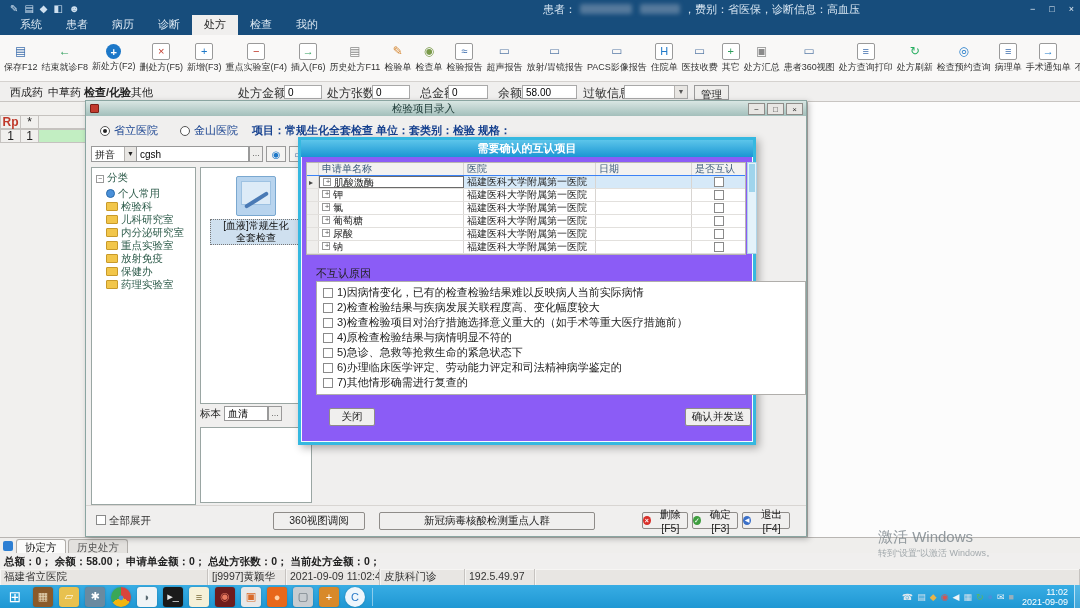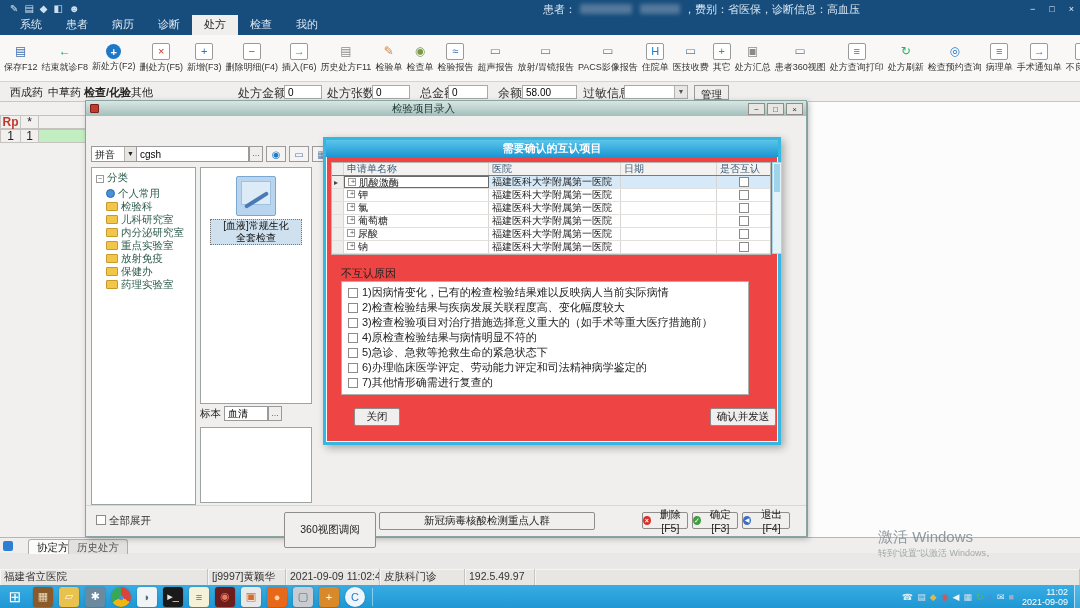--- a/index.html
+++ b/index.html
@@ -87,49 +87,49 @@
   .specrow input { width:44px; height:15px; border:1px solid #9a9a9a; font-size:10px; padding:0 3px; font-family:inherit; }
   .lowerbox { position:absolute; left:114px; top:326px; width:112px; height:76px; background:#fff; border:1px solid #9aa6a3; }
   .ld-footer { position:absolute; left:0; top:404px; width:100%; height:32px; border-top:1px solid #d8d5d2; }
   .ld-footer > * { position:absolute; top:6px; }
   .chk { display:inline-block; width:10px; height:10px; border:1px solid #8a8a8a; background:#fff; margin-right:3px; vertical-align:-1px; }
   .expandall { left:10px; font-size:10.5px; color:#333; top:8px; }
   .gbtn { background:#f0efee; border:1px solid #8f8c89; border-radius:2px; font-size:10.5px; text-align:center; color:#222; display:flex; align-items:center; justify-content:center; }
   .dot { display:inline-block; width:9px; height:9px; border-radius:50%; margin-right:3px; color:#fff; font-size:7px; line-height:9px; text-align:center; font-weight:bold; }
 
   
-  .mr-dialog { position:absolute; left:323px; top:137px; width:458px; height:308px; background:#ef4444; border:3px solid #35b8e0; box-shadow:0 0 0 1px #f6fbfd inset, 3px 3px 8px rgba(0,0,0,.3); z-index:20; }
+  .mr-dialog { position:absolute; left:298px; top:137px; width:458px; height:308px; background:#8b5cf6; border:3px solid #35b8e0; box-shadow:0 0 0 1px #f6fbfd inset, 3px 3px 8px rgba(0,0,0,.3); z-index:20; }
   .mr-title { height:17px; background:linear-gradient(#5cc5ea,#1b96d3); color:#fff; font-weight:bold; font-size:11px; text-align:center; line-height:17px; }
   .mr-table { position:absolute; left:5px; top:22px; width:440px; background:#fff; border:1px solid #b8b5b2; }
   .mr-hrow,.mrrow { display:flex; height:13px; }
   .mr-hrow { background:#f3f2f0; border-bottom:1px solid #3b82f6; color:#3a5a7a; }
   .mc { font-size:10px; line-height:12px; padding:0 3px; border-right:1px solid #d8d5d2; overflow:hidden; white-space:nowrap; }
   .c-sel { width:12px; background:#efeeec; padding:0; }
   .c-name { width:145px; } .c-hosp { width:132px; } .c-date { width:96px; }
   .c-mut { width:53px; border-right:none; text-align:left; }
   .mrrow { border-bottom:1px solid #e2e0dd; background:#fff; }
   .mrrow:first-of-type { background:#d6e9f8; }
   .mrrow:first-of-type .c-sel::after { content:"\25B8"; font-size:8px; color:#444; line-height:12px; padding-left:2px; }
   .mrrow:first-of-type .c-name { border:1px solid #6a6a6a; background:#fff; }
   .exp { display:inline-block; width:8px; height:8px; border:1px solid #999; margin-right:3px; position:relative; vertical-align:0; }
   .exp::before { content:"+"; position:absolute; left:0px; top:-2px; font-size:8px; color:#555; line-height:10px; width:8px; text-align:center; }
   .mrrow .cb { margin:1px auto; display:block; }
   .cb { display:inline-block; width:10px; height:10px; border:1px solid #8a8a8a; background:#fff; }
   .mr-scroll { position:absolute; left:446px; top:22px; width:10px; height:92px; background:#e4f2fa; border:1px solid #aed4e8; }
   .mr-scroll::before { content:""; display:block; margin:1px; height:28px; background:#9fd4ec; }
   .mr-reason-lbl { position:absolute; left:15px; top:126px; font-size:11px; color:#222; }
-  .mr-reasons { position:absolute; left:15px; top:141px; width:408px; height:114px; background:#fff; border:1px solid #b0aeab; padding:3px 6px; }
+  .mr-reasons { position:absolute; left:15px; top:141px; width:490px; height:114px; background:#fff; border:1px solid #b0aeab; padding:3px 6px; }
   .reason { display:flex; align-items:center; height:15px; font-size:11px; color:#222; white-space:nowrap; }
   .reason .cb { margin-right:4px; flex:0 0 auto; }
   .mr-btn { position:absolute; top:268px; height:18px; background:#f0efee; border:1px solid #8f8c89; border-radius:2px; font-size:10.5px; display:flex; align-items:center; justify-content:center; color:#222; }
 
   
   .tabsrow { position:absolute; left:0; top:537px; width:1080px; height:16px; background:#efeeec; border-top:1px solid #b8b5b2; z-index:2; }
   .btab { position:absolute; top:1px; height:15px; font-size:10.5px; text-align:center; line-height:14px; border:1px solid #b0ada9; border-bottom:none; border-radius:3px 3px 0 0; padding:0 8px; }
-  .btab.on { background:#fbfbfa; color:#222; left:28px; }
+  .btab.on { background:#fbfbfa; color:#222; left:16px; }
   .btab.off { background:#e3e1de; color:#555; left:68px; }
   .tabico { position:absolute; left:3px; top:3px; width:10px; height:10px; background:#2d7fd3; border-radius:2px; }
   .totalsrow { position:absolute; left:0; top:553px; width:1080px; height:16px; background:#f0efee; font-size:10.5px; font-weight:bold; color:#222; line-height:16px; padding-left:4px; z-index:2; }
   .infobar { position:absolute; left:0; top:569px; width:1080px; height:16px; background:#e8e6e3; display:flex; z-index:2; }
   .icell { height:16px; border-right:1px solid #c6c3c0; box-shadow:inset 1px 1px 0 #f6f5f3; font-size:10.5px; line-height:15px; padding-left:4px; color:#333; overflow:hidden; white-space:nowrap; }
 
   
   .taskbar { position:absolute; left:0; top:585px; width:1080px; height:23px; background:linear-gradient(#38ade4,#1f97d3); display:flex; align-items:center; z-index:30; }
   .startbtn { width:30px; height:23px; display:flex; align-items:center; justify-content:center; color:#fff; font-size:15px; }
   .tkico { width:20px; height:20px; margin:0 3px; border-radius:3px; display:flex; align-items:center; justify-content:center; font-size:11px; box-shadow:0 0 2px rgba(0,0,0,.25); }
@@ -216,21 +216,21 @@
         <span class="tbico boxed" style="color: rgb(29, 120, 200);">
           <span class="g">+</span>
         </span>
         <span class="tblabel">新增(F3)</span>
       </div>
 
       <div class="tbtn">
         <span class="tbico boxed" style="color: rgb(192, 57, 43);">
           <span class="g">−</span>
         </span>
-        <span class="tblabel">删除明细(F4)</span>
+        <span class="tblabel">重点实验室(F4)</span>
       </div>
 
       <div class="tbtn">
         <span class="tbico boxed" style="color: rgb(46, 158, 91);">
           <span class="g">→</span>
         </span>
         <span class="tblabel">插入(F6)</span>
       </div>
 
       <div class="tbtn">
@@ -396,20 +396,27 @@
   <div class="lab-dialog">
     <div class="ld-title">
       <span class="ld-ico"></span>
       <span class="cap">检验项目录入</span>
       <span class="ld-controls">
         <span>−</span>
         <span>□</span>
         <span>×</span>
       </span>
     </div>
+    <div class="ld-radios">
+      <span class="radio on"></span>
+      <span>省立医院</span>
+      <span class="radio" style="margin-left:22px"></span>
+      <span>金山医院</span>
+      <span class="ld-iteminfo">项目：常规生化全套检查 单位：套类别：检验 规格：</span>
+    </div>
     <div class="ld-search">
       <span class="pysel"><span>拼音</span><span class="arr">▼</span></span>
       <input value="cgsh" style="">
       <span class="dots">…</span>
       <span class="mini-wrap" style="display:flex">
 
       <span class="mini" style="color: rgb(29, 120, 200);">
             <span>◉</span>
           </span>
           <span class="mini" style="color: rgb(90, 124, 168);">
@@ -473,21 +480,21 @@
       </div>
     </div>
     <div class="specrow">
       <span class="lbl">标本</span>
       <input value="血清" style="">
       <span class="dots" style="height:15px;line-height:13px">…</span>
     </div>
     <div class="lowerbox"></div>
     <div class="ld-footer">
       <span class="expandall"><span class="chk"></span><span>全部展开</span></span>
-      <span class="gbtn" style="left:198px;width:92px;height:36px">360视图调阅</span>
+      <span class="gbtn" style="left:187px;width:92px;height:18px">360视图调阅</span>
       <span class="gbtn" style="left:293px;width:216px;height:18px">新冠病毒核酸检测重点人群</span>
       <span class="gbtn" style="left:556px;width:46px;height:17px">
           <span class="dot" style="background:#d9302a">×</span>
           <span>删除[F5]</span>
         </span>
       <span class="gbtn" style="left:606px;width:46px;height:17px">
           <span class="dot" style="background:#3f9e3f">✓</span>
           <span>确定[F3]</span>
         </span>
       <span class="gbtn" style="left:656px;width:48px;height:17px">
@@ -612,20 +619,21 @@
     <span class="mr-btn" style="left:28px;width:46px">关闭</span>
     <span class="mr-btn" style="left:384px;width:66px">确认并发送</span>
   </div>
 
   <div class="tabsrow">
     <span class="tabico"></span>
     <span class="btab on">协定方</span>
     <span class="btab off">历史处方</span>
   </div>
 
+  <div class="totalsrow">总额：0；  余额：58.00；  申请单金额：0；  总处方张数：0；  当前处方金额：0；</div>
 
   <div class="infobar">
     <span class="icell" style="width:208px">福建省立医院</span>
     <span class="icell" style="width:78px">[j9997]黄颖华</span>
     <span class="icell" style="width:94px">2021-09-09 11:02:43</span>
     <span class="icell" style="width:85px">皮肤科门诊</span>
     <span class="icell" style="width:70px">192.5.49.97</span>
     <span class="icell" style="flex:1"></span>
   </div>
 

